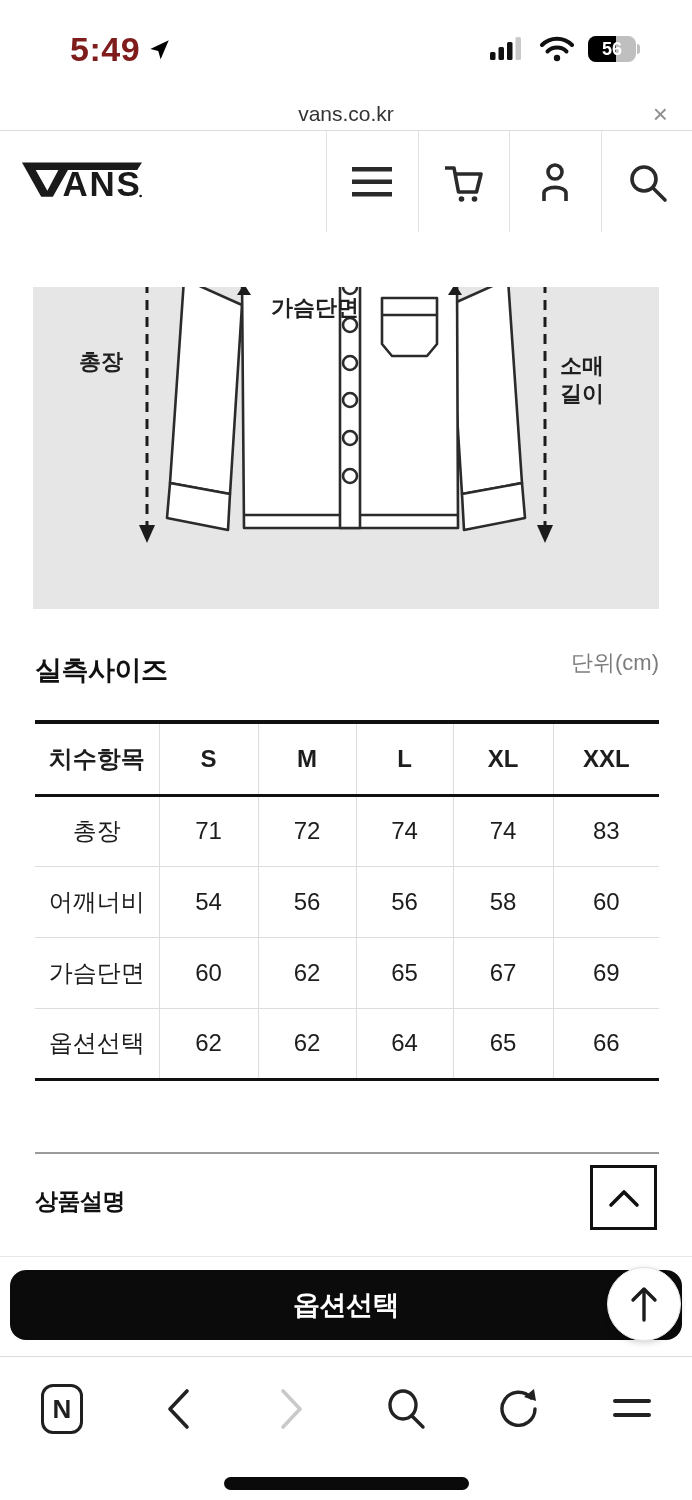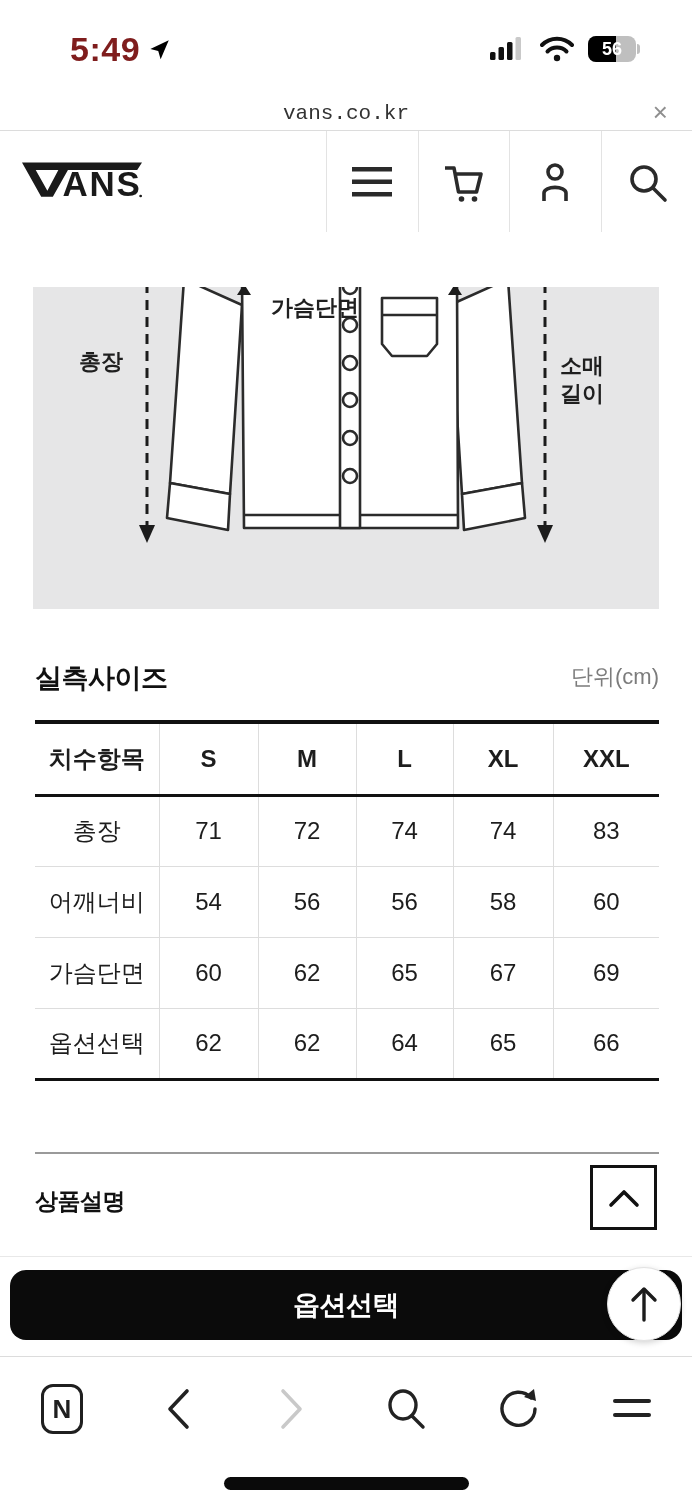--- a/index.html
+++ b/index.html
@@ -14,43 +14,43 @@
   .status-right { position:absolute; right:52px; top:36px; display:flex; align-items:center; gap:14px; }
   .battery { position:relative; width:48px; height:26px; border-radius:8px; background:#bfbfbf; overflow:hidden; }
   .battery-fill { position:absolute; left:0; top:0; height:100%; width:58%; background:#000; }
   .battery-num { position:absolute; inset:0; display:flex; align-items:center; justify-content:center;
                  color:#fff; font-size:18px; font-weight:700; letter-spacing:0; }
   .battery-tip { width:3px; height:10px; background:#bfbfbf; border-radius:0 3px 3px 0; margin-left:1px; }
   .battery-wrap { display:flex; align-items:center; }
 
   
   .url-bar { position:absolute; top:100px; left:0; width:692px; height:31px; background:#fff;
-             border-bottom:1px solid #dcdcdc;font-family:Liberation Mono, monospace; }
+             border-bottom:1px solid #dcdcdc; }
   .url-text { position:absolute; left:0; right:0; top:2px; text-align:center; font-size:21px; color:#333; }
   .url-close { position:absolute; right:24px; top:0px; font-size:26px; color:#8f8f8f; line-height:28px; cursor:default; }
 
   
   .site-header { position:absolute; top:131px; left:0; width:692px; height:101px; background:#fff; }
   .logo { position:absolute; left:22px; top:27px; }
   .icon-cells { position:absolute; right:0; top:0; height:101px; display:flex; }
   .icon-cell { width:91.5px; height:101px; border-left:1px solid #e3e3e3; display:flex;
                align-items:center; justify-content:center; }
 
   
   .promo-banner { position:absolute; top:232px; left:0; width:692px; height:50px; background:#0c0c0c;
                   display:flex; align-items:center; justify-content:center; }
   .promo-text { color:#fff; font-size:23px; font-weight:700; letter-spacing:-0.5px; }
 
   
   .diagram { position:absolute; top:287px; left:33px; width:626px; height:322px; background:#e6e6e7; }
 
   
-  .size-head { position:absolute; top:648px; left:35px; width:624px; height:46px;margin-top:8px; }
+  .size-head { position:absolute; top:648px; left:35px; width:624px; height:46px; }
   .size-title { position:absolute; left:0; top:4px; font-size:27px; font-weight:700; color:#111; letter-spacing:-0.5px; }
-  .size-unit { position:absolute; right:0; top:6px; font-size:22px; color:#7c7c7c; }
+  .size-unit { position:absolute; right:0; top:0; font-size:22px; color:#7c7c7c; }
 
   table.size-table { position:absolute; top:720px; left:35px; width:624px; border-collapse:collapse;
                      border-top:4px solid #111; border-bottom:3px solid #111; table-layout:fixed; }
   table.size-table th, table.size-table td { text-align:center; vertical-align:middle;
                      border-right:1px solid #ddd; font-size:24px; color:#1d1d1d; }
   table.size-table th { height:73px; font-weight:700; border-bottom:3px solid #111; }
   table.size-table td { height:71px; font-weight:400; border-bottom:1px solid #ddd; }
   table.size-table th:last-child, table.size-table td:last-child { border-right:none; }
   table.size-table tr:last-child td { border-bottom:none; }
 

